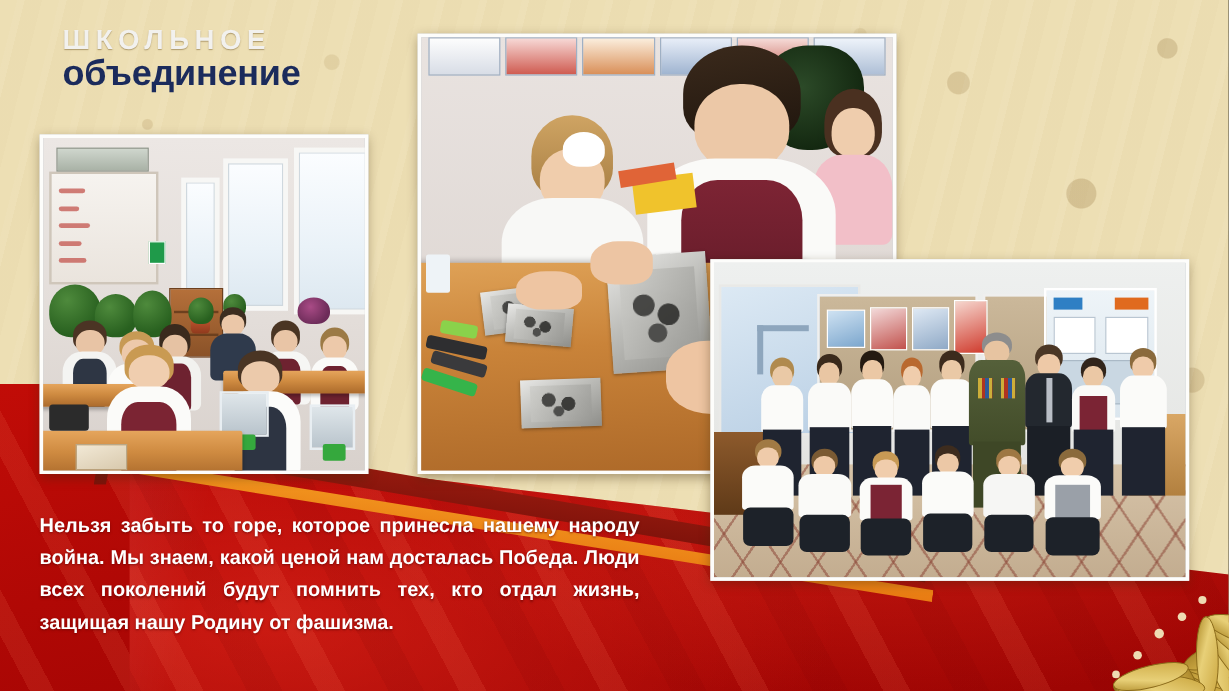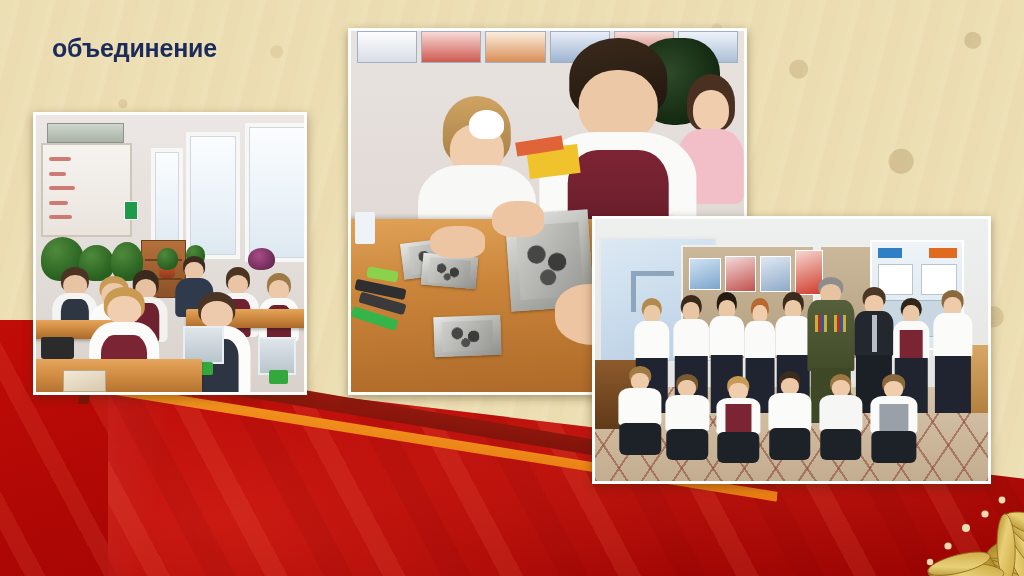--- a/index.html
+++ b/index.html
@@ -113,22 +113,22 @@
   .laurel { position:absolute; right:-6px; bottom:-10px; width:250px; height:190px; }
 
   
   .logo { position:absolute; left:52px; top:22px; width:260px; }
   .logo-l1 {
     font-size:23px; font-weight:700; letter-spacing:4.6px;
     color:#f2f1ee; text-transform:uppercase; line-height:1;
     text-shadow:0 1px 1px rgba(120,95,45,0.55);
   }
   .logo-l2 {
-    font-size:25px; font-weight:700; color:#1b2b5c; line-height:1.04;
-    margin-top:13px; letter-spacing:-0.2px;
+    font-size:30px; font-weight:700; color:#1b2b5c; line-height:1.04;
+    margin-top:1px; letter-spacing:-0.2px;
   }
   .logo-l3 {
     font-size:36px; font-weight:700; color:#f31208; line-height:1.02;
     letter-spacing:0.5px; margin-top:-1px;
   }
 
   
   .photo {
     position:absolute; overflow:hidden;
     border:3px solid #fdfdfb;
@@ -260,20 +260,21 @@
   <div class="bg-streaks"></div>
 
   <div class="red-banner"></div>
   <div class="red-silk"></div>
   <div class="red-left-block"></div>
   <div class="ribbon-notch"></div>
   <div class="ribbon-dark"></div>
   <div class="ribbon-amber"></div>
 
   <div class="logo">
+    <div class="logo-l1">ШКОЛЬНОЕ</div>
     <div class="logo-l2">объединение</div>
   </div>
 
   <div class="photo" id="photo-classroom">
     <div class="inner">
       <div class="room-wall"></div>
 
       <div class="cr-window" style="left:56%;top:6%;width:20%;height:46%;"></div>
       <div class="cr-window" style="left:78%;top:3%;width:24%;height:50%;"></div>
       <div class="cr-window" style="left:43%;top:12%;width:12%;height:40%;"></div>
@@ -626,14 +627,17 @@
       <g fill="#f3e7bc" opacity="0.95">
         <circle cx="186" cy="132" r="4"></circle>
           <circle cx="205" cy="118" r="3.6"></circle>
         <circle cx="168" cy="150" r="3.6"></circle>
           <circle cx="222" cy="104" r="3.4"></circle>
         <circle cx="150" cy="166" r="3.2"></circle>
       </g>
     </svg>
   </div>
 
+  <div class="body-text">
+    <p>Нельзя забыть то горе, которое принесла нашему народу война. Мы знаем, какой ценой нам досталась Победа. Люди всех поколений будут помнить тех, кто отдал жизнь, защищая нашу Родину от фашизма.</p>
+  </div>
 
 </div>
 
 </body></html>

